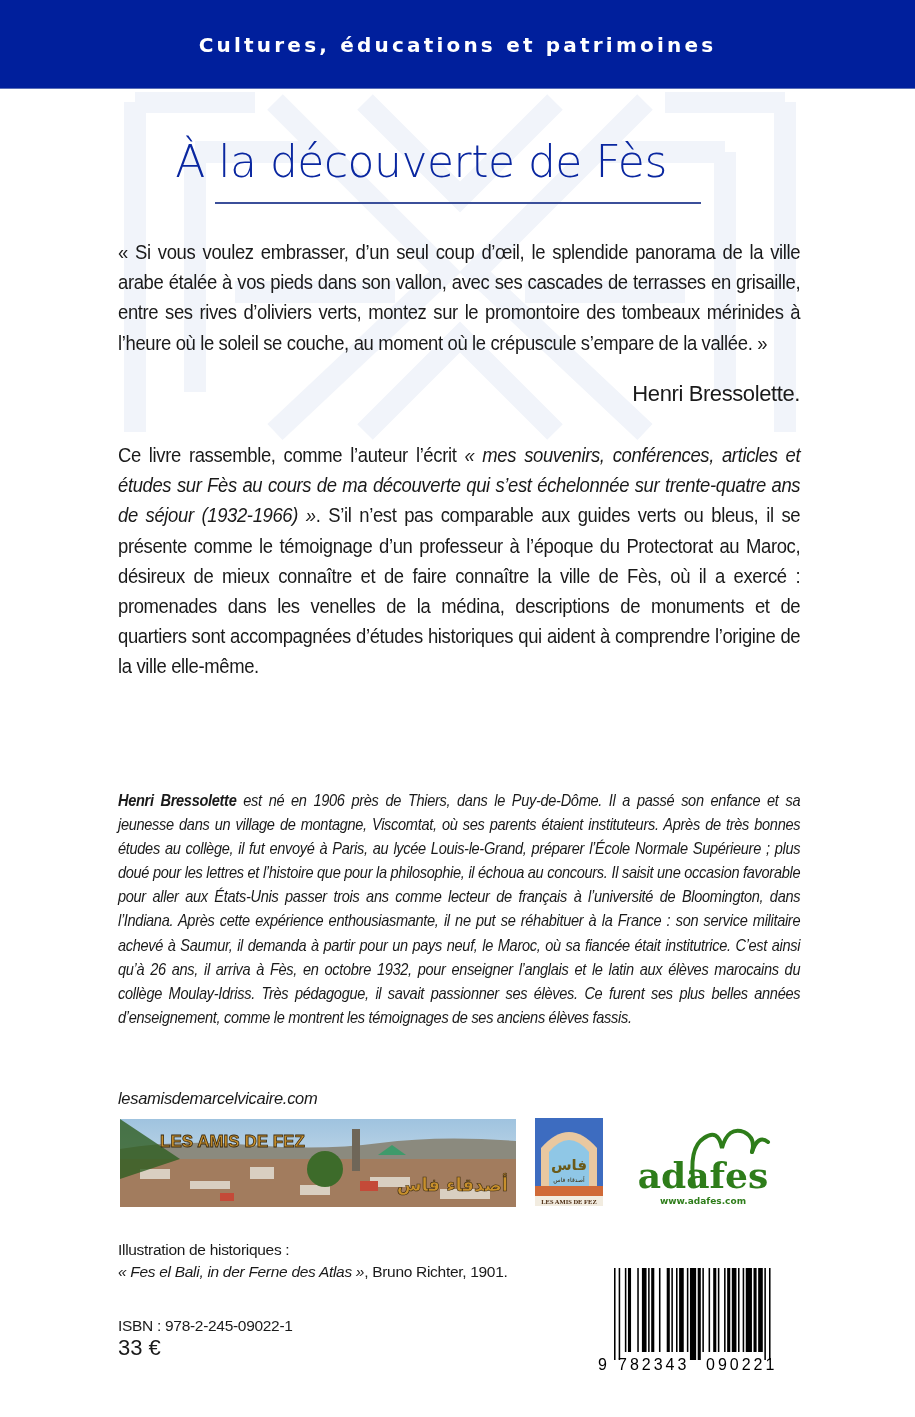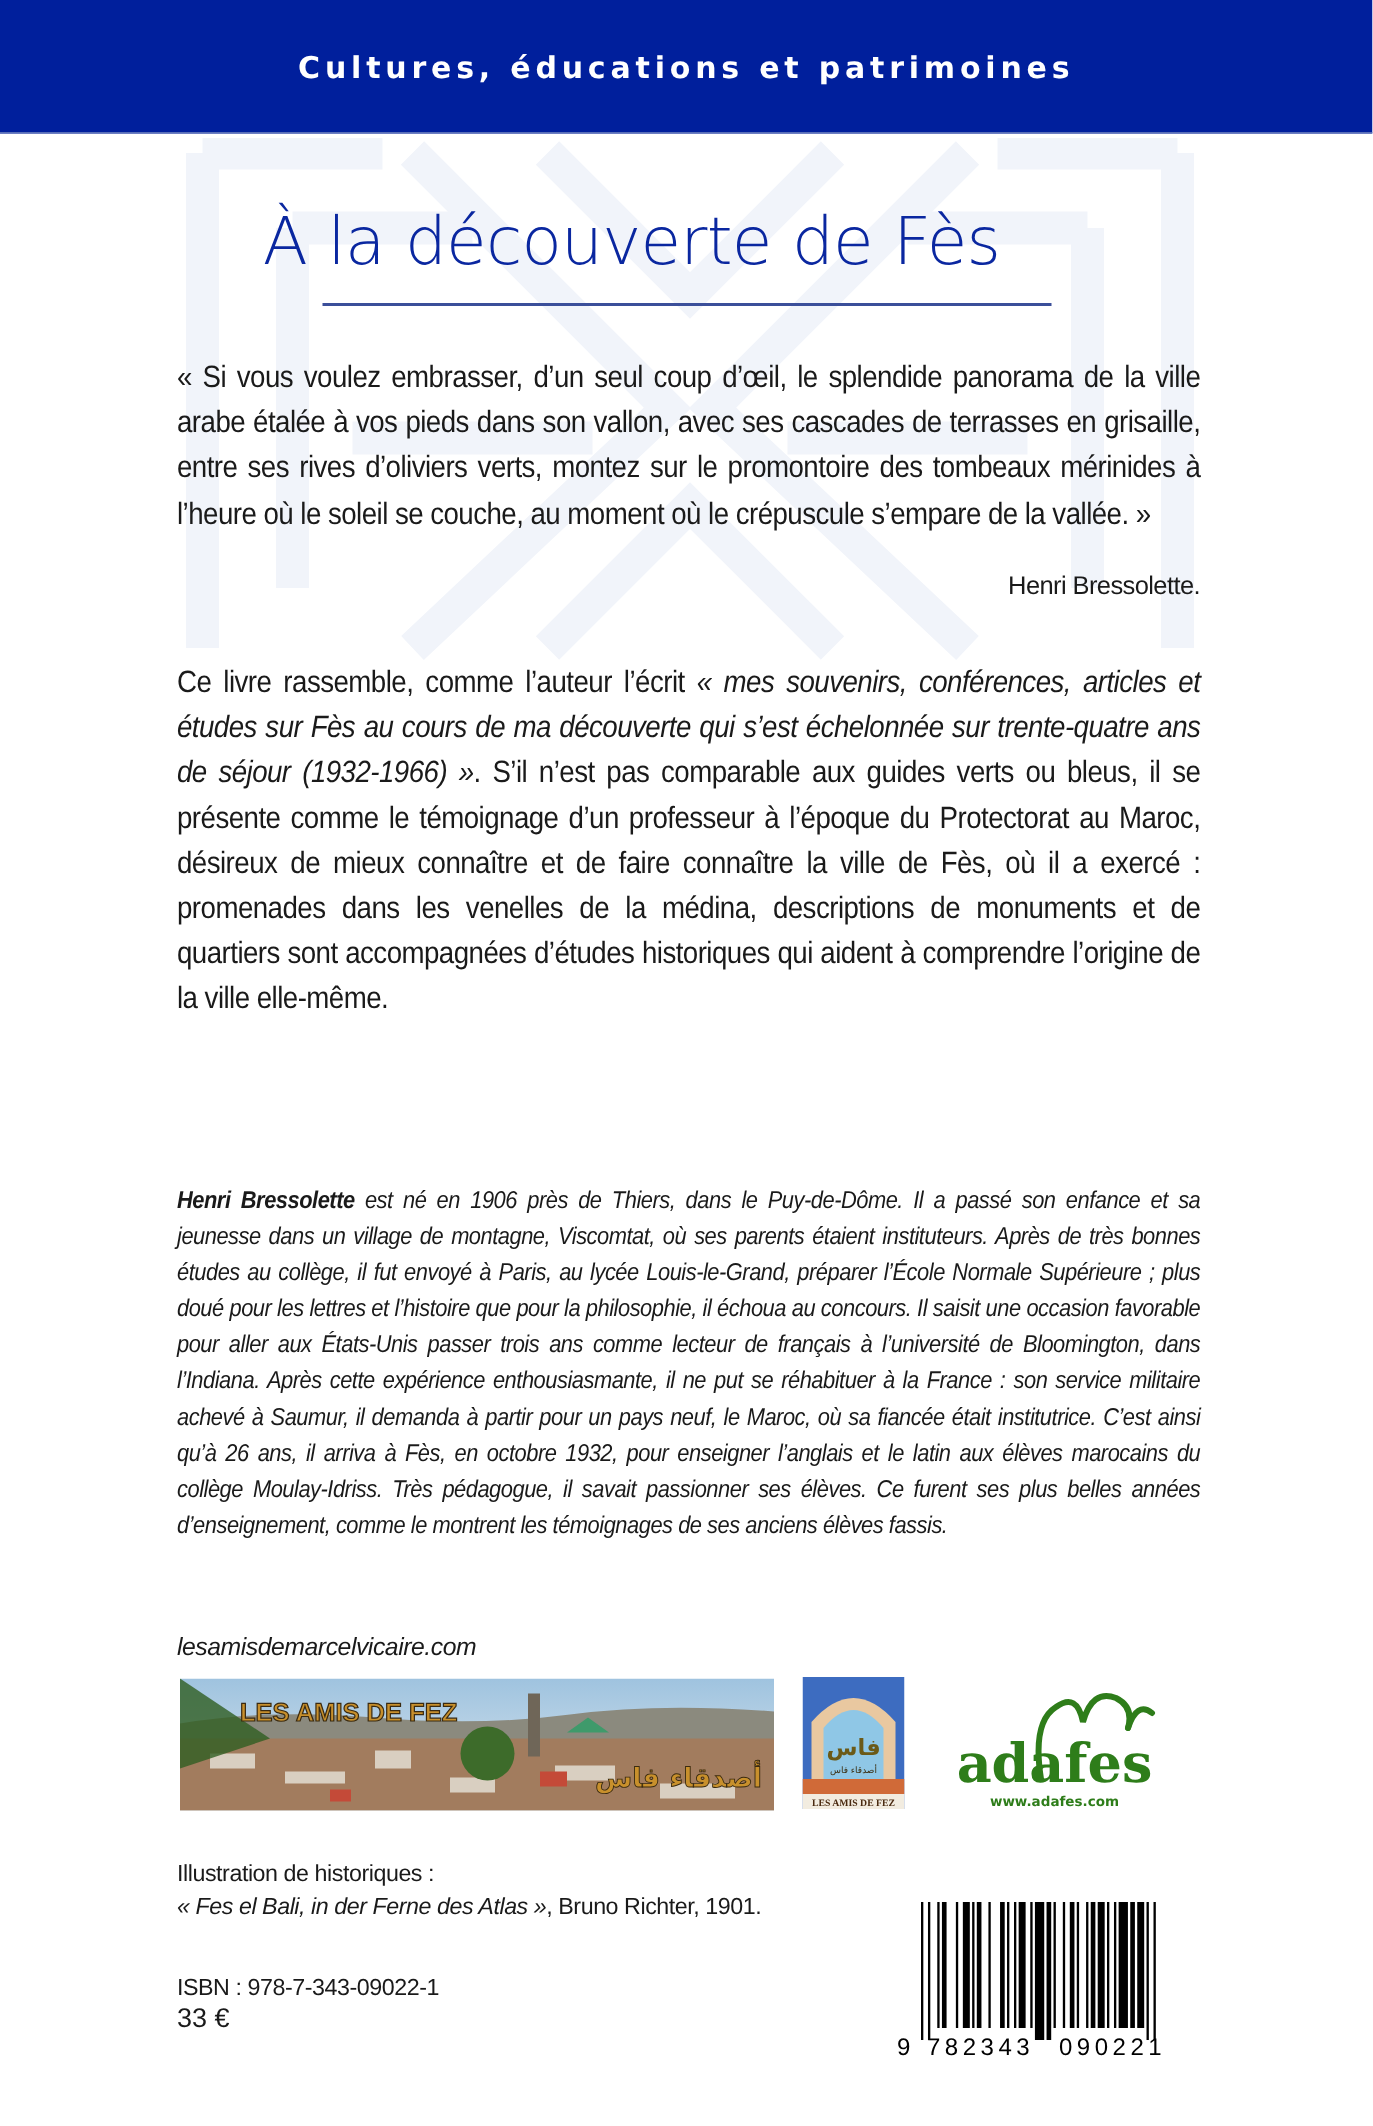--- a/index.html
+++ b/index.html
@@ -4,33 +4,33 @@
   <style>
     html, body { margin: 0; padding: 0; background: #ffffff; }
     body { width: 915px; height: 1417px; position: relative; overflow: hidden; font-family: "Liberation Sans", sans-serif; color: #1a1a1a; }
     .header-band { position: absolute; left: 0; top: 0; width: 915px; height: 88px; background: #001f9c; border-bottom: 1px solid #5a6fb8; }
     .series-title { position: absolute; left: 0; width: 915px; top: 33px; text-align: center; color: #ffffff; font-family: "DejaVu Sans", sans-serif; font-size: 20px; letter-spacing: 3.2px; font-weight: bold; }
     .bg-pattern { position: absolute; left: 115px; top: 92px; width: 690px; height: 350px; }
     .book-title { position: absolute; left: 0; width: 842px; top: 136px; text-align: center; color: #0a27a0; font-family: "DejaVu Sans", sans-serif; font-weight: 200; font-size: 44px; letter-spacing: -0.5px; }
     .title-rule { position: absolute; left: 215px; top: 202px; width: 486px; height: 2px; background: #3b4f9a; }
     .text-block { position: absolute; left: 118px; width: 682px; text-align: justify; color: #1a1a1a; }
     .quote { top: 237px; font-size: 20.5px; line-height: 30.2px; letter-spacing: -0.4px; transform: scaleX(0.9); transform-origin: left top; width: 758px; }
-    .quote-author { position: absolute; right: 115px; top: 381px; font-size: 17px; letter-spacing: -0.4px; color: #1a1a1a; }
+    .quote-author { position: absolute; right: 115px; top: 381px; font-size: 22px; letter-spacing: -0.4px; color: #1a1a1a; }
     .summary { top: 440px; font-size: 20.5px; line-height: 30.2px; letter-spacing: -0.4px; transform: scaleX(0.9); transform-origin: left top; width: 758px; }
     .bio { top: 788px; font-size: 16.2px; line-height: 24.1px; font-style: italic; letter-spacing: -0.35px; transform: scaleX(0.9); transform-origin: left top; width: 758px; }
     .bio b { font-weight: bold; }
     .website { position: absolute; left: 118px; top: 1089px; font-size: 16.5px; font-style: italic; color: #1a1a1a; letter-spacing: -0.3px; }
     .banner { position: absolute; left: 120px; top: 1119px; width: 396px; height: 88px; overflow: hidden; }
     .logo-fez { position: absolute; left: 535px; top: 1118px; width: 68px; height: 88px; overflow: hidden; }
     .logo-adafes { position: absolute; left: 618px; top: 1118px; width: 170px; height: 90px; }
     .credit-label { position: absolute; left: 118px; top: 1241px; font-size: 15.5px; letter-spacing: -0.3px; }
     .credit-text { position: absolute; left: 118px; top: 1263px; font-size: 15.5px; letter-spacing: -0.3px; }
     .credit-text i { }
     .isbn { position: absolute; left: 118px; top: 1317px; font-size: 15.5px; letter-spacing: -0.3px; }
-    .price { position: absolute; left: 118px; top: 1335px; font-size: 18px; }
+    .price { position: absolute; left: 118px; top: 1335px; font-size: 22px; }
     .barcode { position: absolute; left: 596px; top: 1262px; width: 210px; height: 110px; }
   </style>
 </head>
 <body>
 
 <div class="header-band">
   <div class="series-title">Cultures, éducations et patrimoines</div>
 </div>
 
 <svg class="bg-pattern" viewBox="0 0 690 350" preserveAspectRatio="none">
@@ -103,21 +103,21 @@
     <path d="M76 68 Q70 30 86 20 Q100 10 104 30 Q110 8 126 14 Q138 20 134 34"></path>
     <path d="M134 34 Q140 16 150 24"></path>
   </g>
   <text x="85" y="70" text-anchor="middle" font-family="DejaVu Serif, serif" font-weight="bold" font-size="36" fill="#2e7d1a">adafes</text>
   <text x="85" y="86" text-anchor="middle" font-family="DejaVu Sans, sans-serif" font-weight="bold" font-size="9" fill="#2e7d1a">www.adafes.com</text>
 </svg>
 
 <div class="credit-label">Illustration de historiques :</div>
 <div class="credit-text"><i>« Fes el Bali, in der Ferne des Atlas »</i><span>, Bruno Richter, 1901.</span></div>
 
-<div class="isbn">ISBN : 978-7-343-09022-1</div>
+<div class="isbn">ISBN : 978-2-245-09022-1</div>
 <div class="price">33 €</div>
 
 <svg class="barcode" viewBox="0 0 210 110">
   <g id="bars">
       <rect x="18" y="6" width="1.55" height="92" fill="#000"></rect>
       <rect x="22.650000000000002" y="6" width="1.55" height="92" fill="#000"></rect>
       <rect x="28.85" y="6" width="1.55" height="84" fill="#000"></rect>
       <rect x="31.950000000000003" y="6" width="3.1" height="84" fill="#000"></rect>
       <rect x="41.25000000000001" y="6" width="1.55" height="84" fill="#000"></rect>
       <rect x="45.900000000000006" y="6" width="4.65" height="84" fill="#000"></rect>

